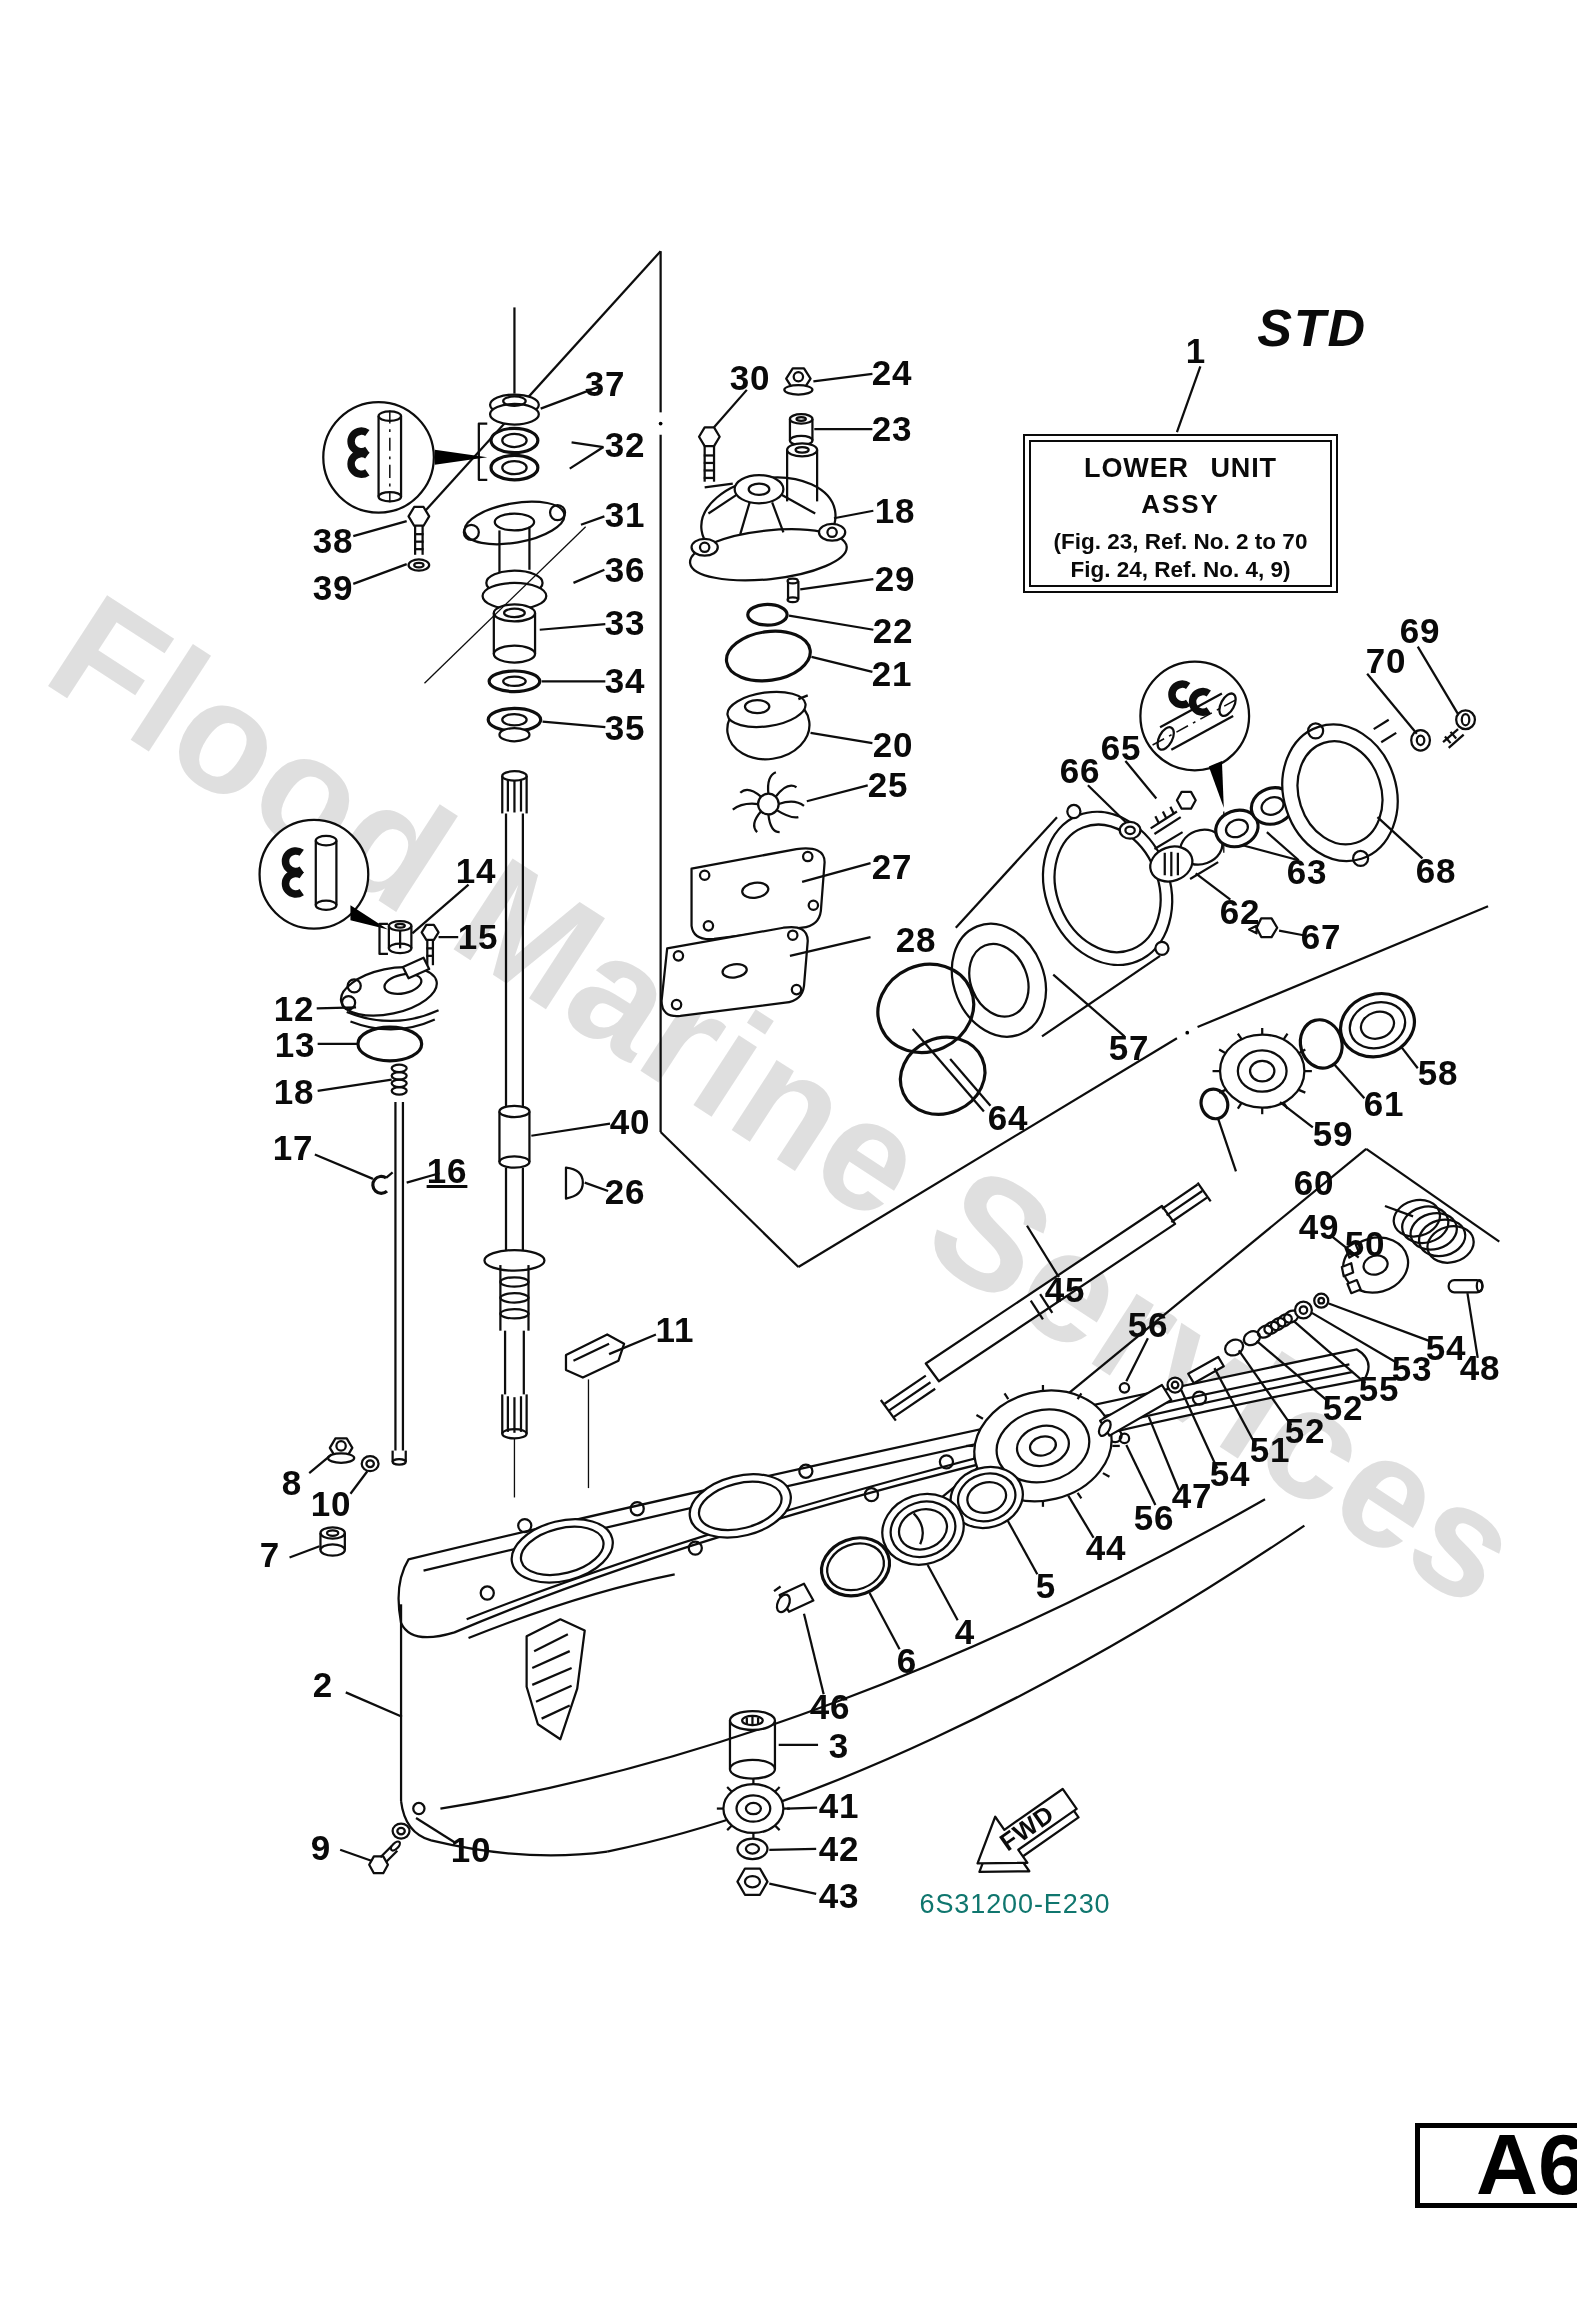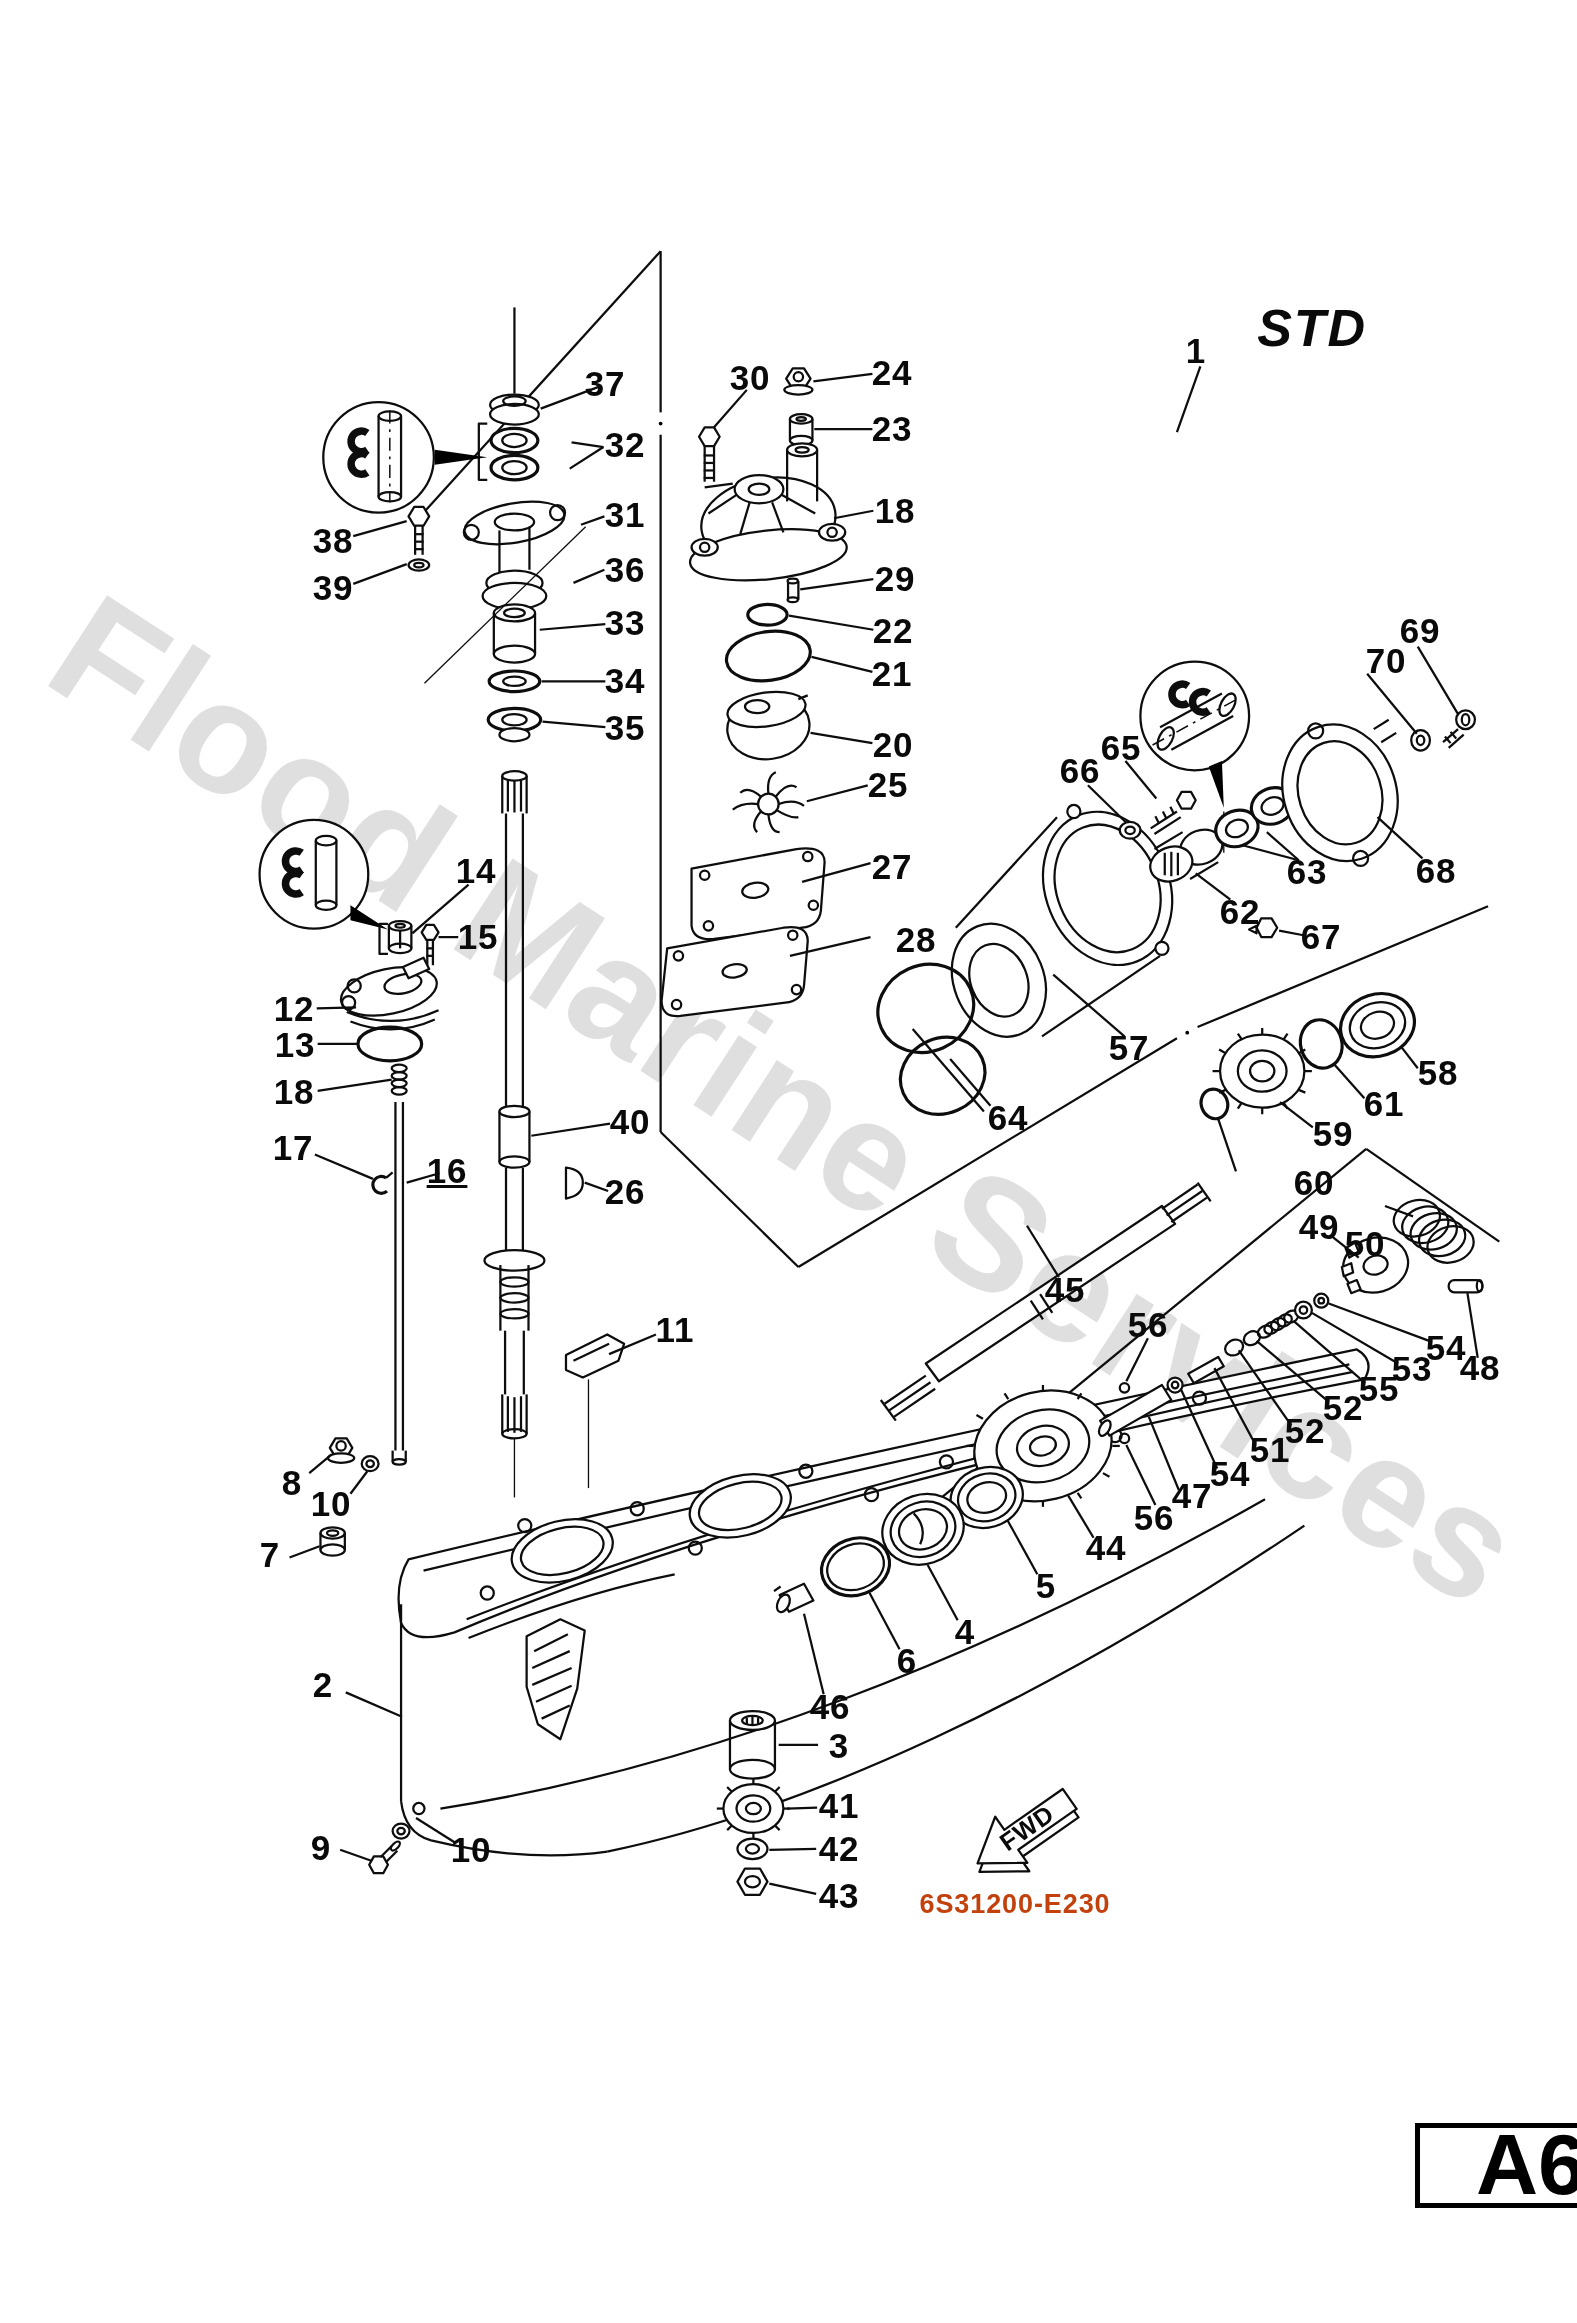--- a/index.html
+++ b/index.html
@@ -20,21 +20,21 @@
                font-size:52px; font-weight:bold; font-style:italic; letter-spacing:1.9px; color:#0a0a0a; }
   #assembly-box { position:absolute; left:1023px; top:434px; width:315px; height:159px;
                   border:2.8px solid #0a0a0a; background:#fff; box-sizing:border-box; }
   #assembly-box .inner { position:absolute; left:3.7px; top:3.7px; right:3.7px; bottom:3.7px;
                   border:2.8px solid #0a0a0a; text-align:center; color:#0a0a0a; }
   #assembly-box .t1 { margin-top:11.2px; font-size:27px; font-weight:bold; word-spacing:13px; letter-spacing:0.9px; }
   #assembly-box .t2 { margin-top:5.6px; font-size:26px; font-weight:bold; letter-spacing:1.9px; }
   #assembly-box .t3 { margin-top:8.4px; font-size:22.5px; font-weight:bold; }
   #assembly-box .t4 { margin-top:1.9px; font-size:22.5px; font-weight:bold; }
   #diagram-code { position:absolute; left:1015px; top:1904px; transform:translate(-50%,-50%);
-                  font-size:27px; font-weight:bold; letter-spacing:0.9px; color:#c2410c; }
+                  font-size:27px; font-weight:normal; letter-spacing:0.9px; color:#0f766e; }
   #fwd-text { position:absolute; left:1027px; top:1828px; transform:translate(-50%,-50%) rotate(-35deg);
               font-size:25px; font-weight:bold; letter-spacing:0.9px; color:#0a0a0a; }
   #page-box { position:absolute; left:1415px; top:2123px; width:187px; height:75px;
               border:5.6px solid #000; background:#fff; box-sizing:content-box; }
   #page-box .pg { font-size:86px; font-weight:bold; color:#000; line-height:73px; padding-left:56px;
                   font-family:"Liberation Sans",sans-serif; }
 </style>
 </head>
 <body>
 
@@ -569,20 +569,28 @@
       <polygon class="wf" points="62,0 18,-30 18,-13 -58,-13 -58,13 18,13 18,30"></polygon>
     </g>
     <g transform="translate(1094,1953) rotate(145)">
       <polygon class="wf" points="62,0 18,-30 18,-13 -58,-13 -58,13 18,13 18,30"></polygon>
     </g>
   </g>
 </svg>
 
 <div id="std-label">STD</div>
 
+<div id="assembly-box">
+  <div class="inner">
+    <div class="t1">LOWER UNIT</div>
+    <div class="t2">ASSY</div>
+    <div class="t3">(Fig. 23, Ref. No. 2 to 70</div>
+    <div class="t4">Fig. 24, Ref. No. 4, 9)</div>
+  </div>
+</div>
 
 <div id="diagram-code">6S31200-E230</div>
 <div id="fwd-text">FWD</div>
 
 <div id="page-box">
   <div class="pg">A6</div>
 </div>
 
 <div id="callout-layer">
       <div class="callout" style="left: 1196px; top: 351px;">1</div>

